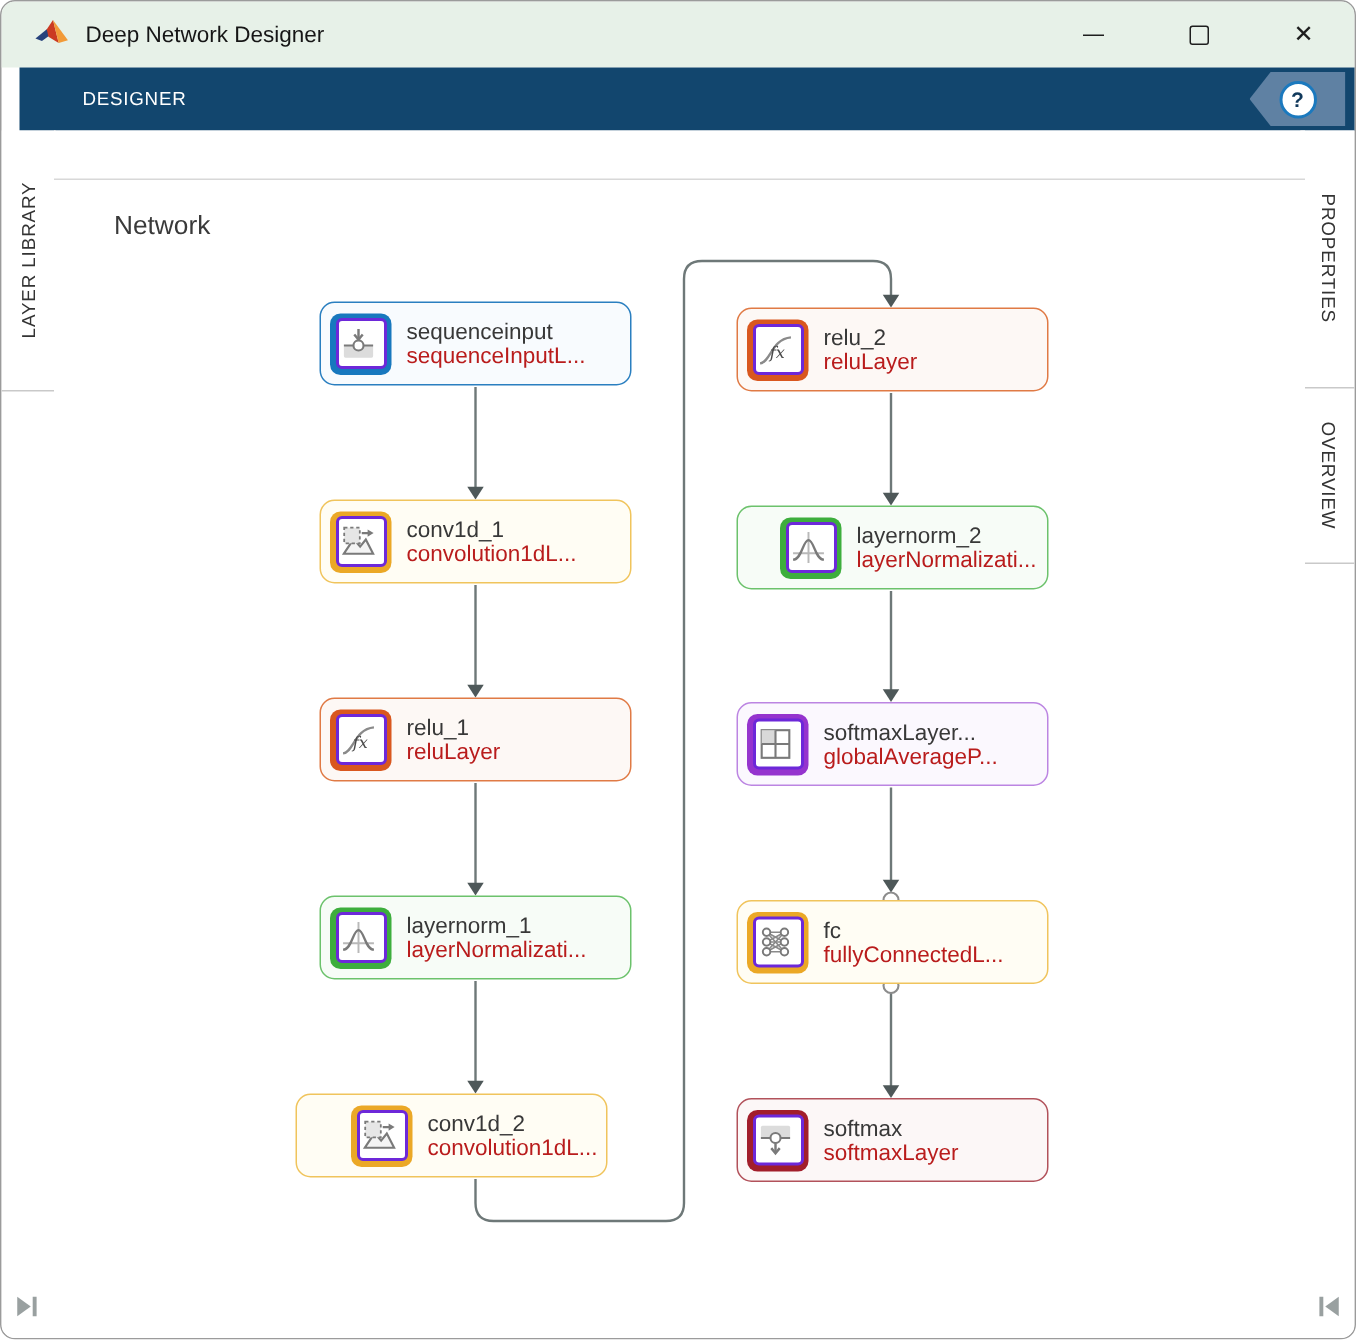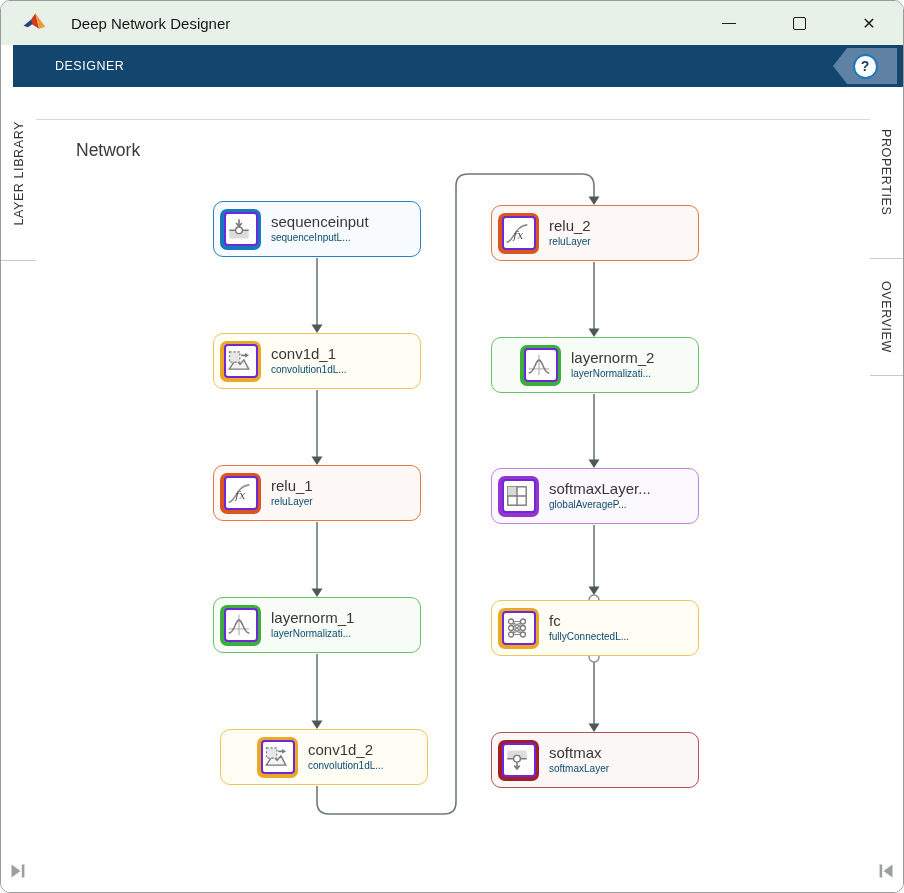--- a/index.html
+++ b/index.html
@@ -2,21 +2,21 @@
 <html style="--ribbon-bg: #12466E; --titlebar-bg: #E7F1E8; --tab-text: #333333;"><head>
 <meta charset="utf-8">
 <style>
   html,body{margin:0;padding:0;background:#ffffff;font-family:"Liberation Sans",sans-serif;}
   .window{position:relative;width:904px;height:893px;box-sizing:border-box;border:1px solid #9b9b9b;
           border-radius:10px;overflow:hidden;background:#fff;}
   
   .titlebar{position:absolute;left:0;top:0;width:100%;height:44px;background:var(--titlebar-bg,#E7F1E8);
             display:flex;align-items:center;}
   .logo{margin-left:21px;width:26px;height:26px;flex:none;}
-  .win-title{margin-left:23px;font-size:15px;color:#161616;}
+  .win-title{margin-left:9px;font-size:15px;color:#161616;}
   .win-btn{position:absolute;top:0;width:46px;height:44px;display:flex;align-items:center;justify-content:center;
            color:#1e1e1e;cursor:default;}
   .btn-min{left:705px;} .btn-max{left:775px;} .btn-close{left:845px;font-size:16px;font-weight:300;}
   .glyph-min{width:14px;border-top:1.5px solid #1e1e1e;display:block;}
   .glyph-max{width:11px;height:11px;border:1.3px solid #1e1e1e;border-radius:2px;display:block;}
   
   .ribbon{position:absolute;left:12px;top:44px;width:100%;height:42px;background:var(--ribbon-bg,#12466E);}
   .ribbon-tab{position:absolute;left:42px;top:0;height:42px;display:flex;align-items:center;
               color:#fff;font-size:12.5px;letter-spacing:.5px;}
   .help-shape{position:absolute;right:18px;top:3px;width:64px;height:36px;background:#5F81A3;
@@ -43,24 +43,24 @@
   .canvas-rule{position:absolute;left:0;top:32px;width:100%;height:1px;background:#D8D8D8;}
   .wires{position:absolute;left:0;top:0;}
   
   .node{position:absolute;width:208px;height:56px;box-sizing:border-box;border:1.5px solid var(--border,#aaa);
         border-radius:10px;background:var(--bg,#fff);display:flex;align-items:center;padding-left:6px;gap:10px;}
   .nicon{position:relative;width:41px;height:41px;border-radius:7px;background:var(--accent,#888);flex:none;}
   .nicon-in{position:absolute;inset:3.5px;background:#fff;border:2px solid #6d28d9;border-radius:4px;
             display:flex;align-items:center;justify-content:flex-start;overflow:hidden;}
   .ntext{display:flex;flex-direction:column;min-width:0;}
   .ntitle{font-size:15px;color:#383838;line-height:17px;white-space:nowrap;}
-  .nsub{font-size:10px;color:#0c4a6e;line-height:15px;white-space:nowrap;}
+  .nsub{font-size:15px;color:#b91c1c;line-height:15px;white-space:nowrap;}
   
   .p0{left:177px;top:114px;} .p1{left:177px;top:246px;} .p2{left:177px;top:378px;}
-  .p3{left:177px;top:510px;} .p4{left:184px;top:642px;padding-left:36px;}
+  .p3{left:177px;top:510px;} .p4{left:161px;top:642px;padding-left:36px;}
   .p5{left:455px;top:118px;} .p6{left:455px;top:250px;padding-left:28px;} .p7{left:455px;top:381px;}
   .p8{left:455px;top:513px;} .p9{left:455px;top:645px;}
 </style>
 </head>
 <body>
 
 <div class="window">
 
   <div class="titlebar">
     <svg class="logo" viewBox="0 0 24 24">

